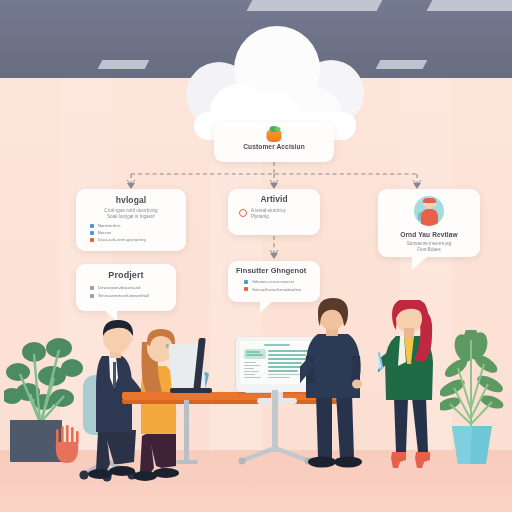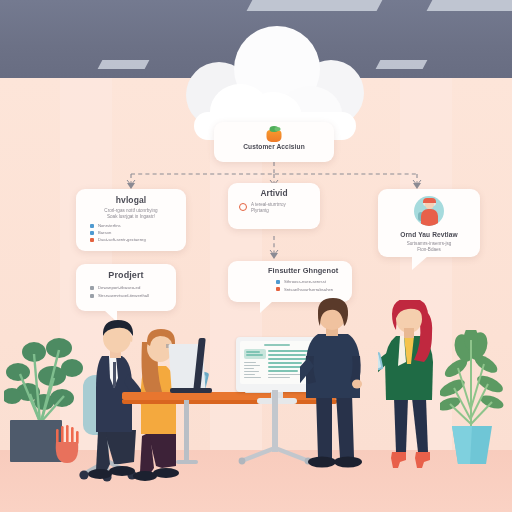--- a/index.html
+++ b/index.html
@@ -63,28 +63,28 @@
   #card-l1 .bullets{margin:0 0 0 14px;}
   #card-l1 .bullets li{font-size:4.2px;margin-bottom:2px;}
 
   
   #card-l2{left:76px;top:264px;width:100px;height:47px;}
   #card-l2 .title{font-size:9px;margin:6px 0 5px;}
   #card-l2 .bullets{margin:0 0 0 14px;}
   #card-l2 .bullets li{font-size:4.3px;margin-bottom:3px;}
 
   
-  #card-m1{left:228px;top:183px;width:92px;height:46px;}
+  #card-m1{left:228px;top:189px;width:92px;height:46px;}
   #card-m1 .title{font-size:8.4px;margin:5px 0 4px;}
   #card-m1 .row{display:flex;align-items:flex-start;gap:4px;margin-left:11px;}
   #card-m1 .ring{width:6px;height:6px;border-radius:50%;border:1.3px solid #e4623f;flex:0 0 auto;margin-top:1px;}
   #card-m1 .sub{font-size:4.5px;text-align:left;}
 
   
-  #card-m2{left:228px;top:261px;width:92px;height:41px;padding-left:32px;}
+  #card-m2{left:228px;top:261px;width:92px;height:41px;}
   #card-m2 .title{font-size:7.4px;margin:5px 0 4px;text-align:left;padding-left:8px;}
   #card-m2 .bullets{margin:0 0 0 16px;}
   #card-m2 .bullets li{font-size:4.2px;margin-bottom:2.5px;}
 
   
   #card-r1{left:378px;top:189px;width:102px;height:68px;}
   .avatar{position:absolute;left:50%;top:7px;transform:translateX(-50%);
     width:30px;height:30px;border-radius:50%;background:#a6dbdd;overflow:hidden;}
   .av-head{position:absolute;left:11px;top:4px;width:9px;height:9px;border-radius:50%;background:#f5d2b8;}
   .av-hat{position:absolute;left:9px;top:2px;width:13px;height:5px;border-radius:4px 4px 0 0;background:#e8604a;}

